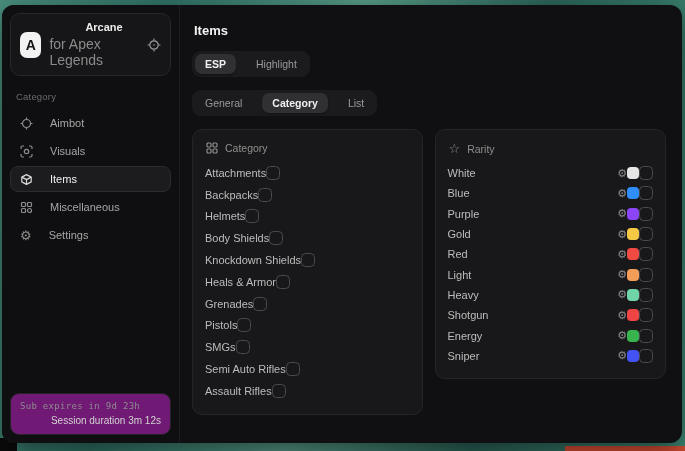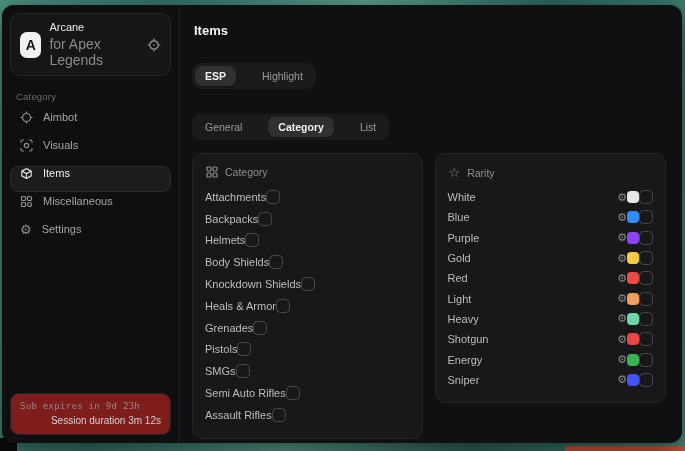--- a/index.html
+++ b/index.html
@@ -24,49 +24,49 @@
     border-right:1px solid #1e1e20; background:#0f0f11;
   }
   .brand-card {
     display:flex; align-items:center; gap:8px; padding:7px 9px;
     border:1px solid #28282a; background:#161618; border-radius:10px;
   }
   .logo {
     width:26px; height:26px; border-radius:7px; background:#f2f2f2; color:#141414;
     display:grid; place-items:center; font-weight:700; font-size:14px;
   }
-  .brand-title { font-size:11px; font-weight:400; color:#ececec; line-height:1.2; }
+  .brand-title { font-size:11px; font-weight:700; color:#ececec; line-height:1.2;margin-left:36px; }
   .brand-sub { font-size:14px; color:#8b8b8b; margin-top:2px; }
   .brand-target { margin-left:auto; color:#9a9a9a; display:flex; cursor:pointer; }
 
   .section-label { margin:15px 6px 7px; font-size:9.5px; color:#6b6b6b; letter-spacing:.2px; }
 
   .nav-item {
-    display:flex; align-items:flex-start; gap:10px; padding:0 9px; height:26px; margin:1px 0;
+    display:flex; align-items:center; gap:17px; padding:0 9px; height:26px; margin:1px 0;
     border:1px solid transparent; border-radius:8px; color:#a6a6a6; font-size:11px; cursor:pointer;
   }
   .nav-item .nav-ic { display:flex; color:#8d8d8d; }
   .nav-item.active { background:#1c1c1f; border-color:#2c2c2f; color:#f0f0f0; }
   .nav-item.active .nav-ic { color:#d8d8d8; }
   .gear-glyph { font-size:13px; line-height:1; }
 
   .sidebar-footer {
-    margin-top:auto; border:1px solid #242426; background:#7f1d1d;
+    margin-top:auto; border:1px solid #242426; background:#701a75;
     border-radius:9px; padding:7px 9px 8px;
   }
   .sub-line { font-family:"DejaVu Sans Mono", monospace; font-size:9px; color:#8d8d8d; letter-spacing:.3px; }
   .session-line { font-size:10px; color:#d2d2d2; margin-top:4px;text-align:right; }
 
   
   .main { flex:1; padding:14px 16px 0 12px; overflow:hidden; }
   .page-title { font-size:13px; font-weight:700; color:#f2f2f2; margin:4px 0 13px 2px; }
 
   .segmented {
-    display:inline-flex; align-items:center; gap:16px; background:#1b1b1e;
-    border-radius:9px; padding:3px; margin-bottom:13px;margin-top:12px;
+    display:inline-flex; align-items:center; gap:10px; background:#1b1b1e;
+    border-radius:9px; padding:3px; margin-bottom:13px;
   }
   .seg {
     padding:4px 10px; font-size:10.5px; color:#9a9a9a; border-radius:7px; cursor:pointer; white-space:nowrap;
   }
   .seg.selected { background:#303033; color:#f0f0f0; font-weight:700; box-shadow:0 1px 2px rgba(0,0,0,.4); }
   .row-block { display:block; }
 
   .panels { display:flex; gap:12px; align-items:flex-start; }
   .panel {
     background:#18181a; border:1px solid #252528; border-radius:10px; padding:9px 12px 12px;

